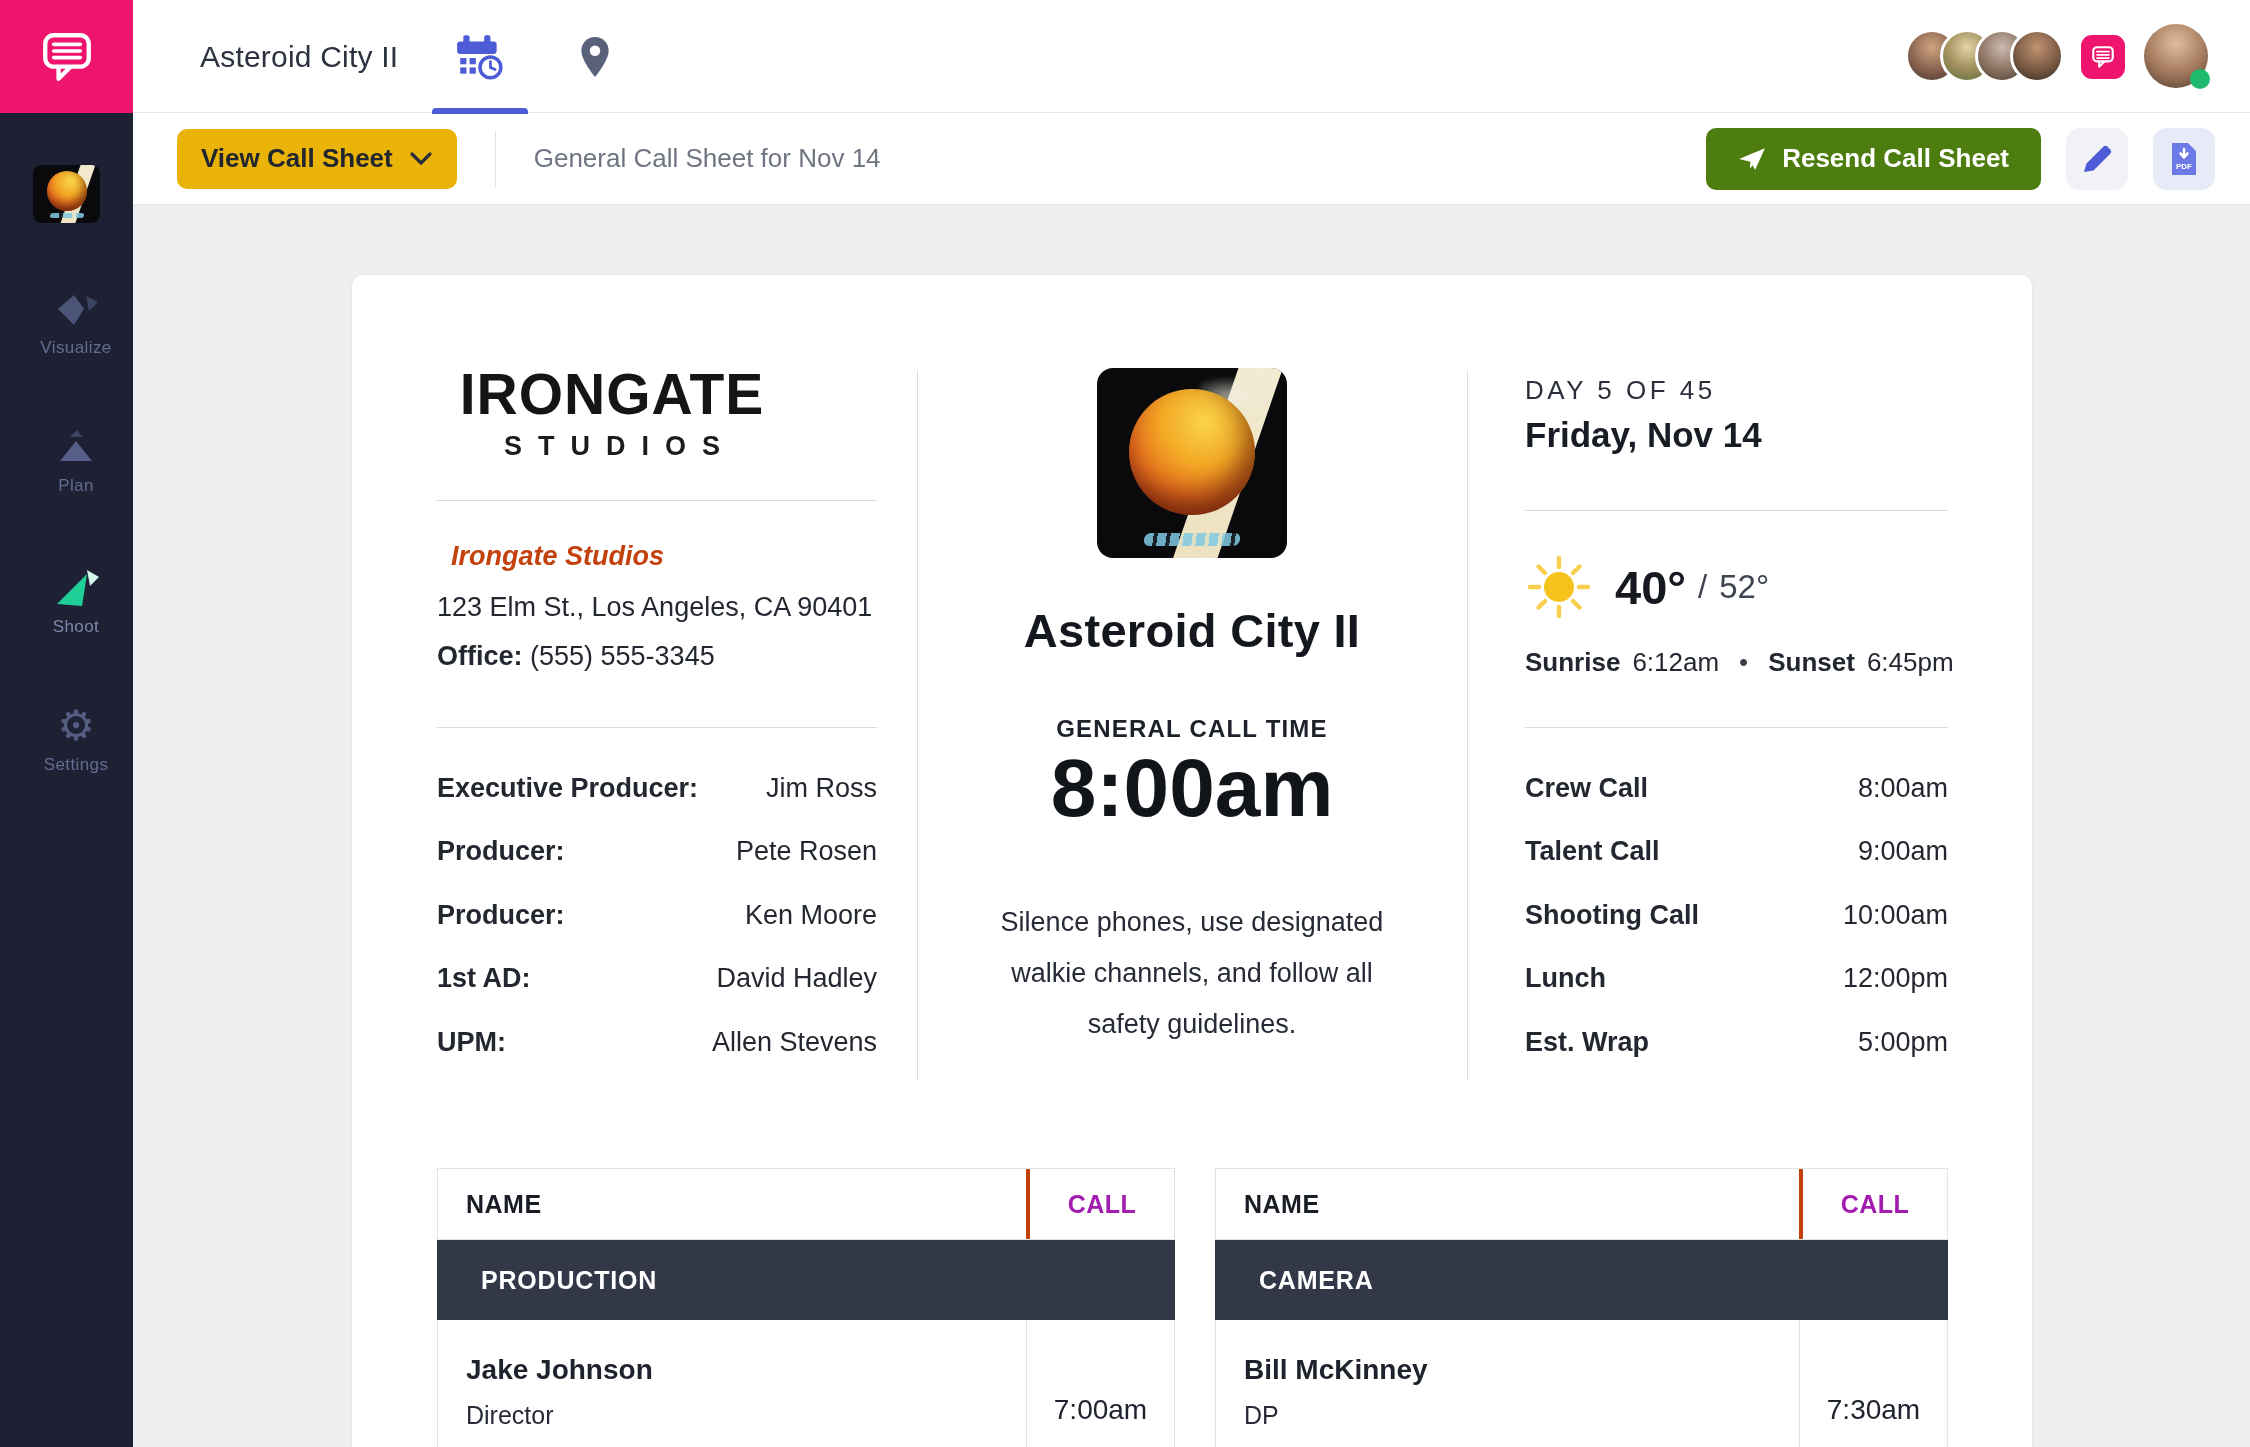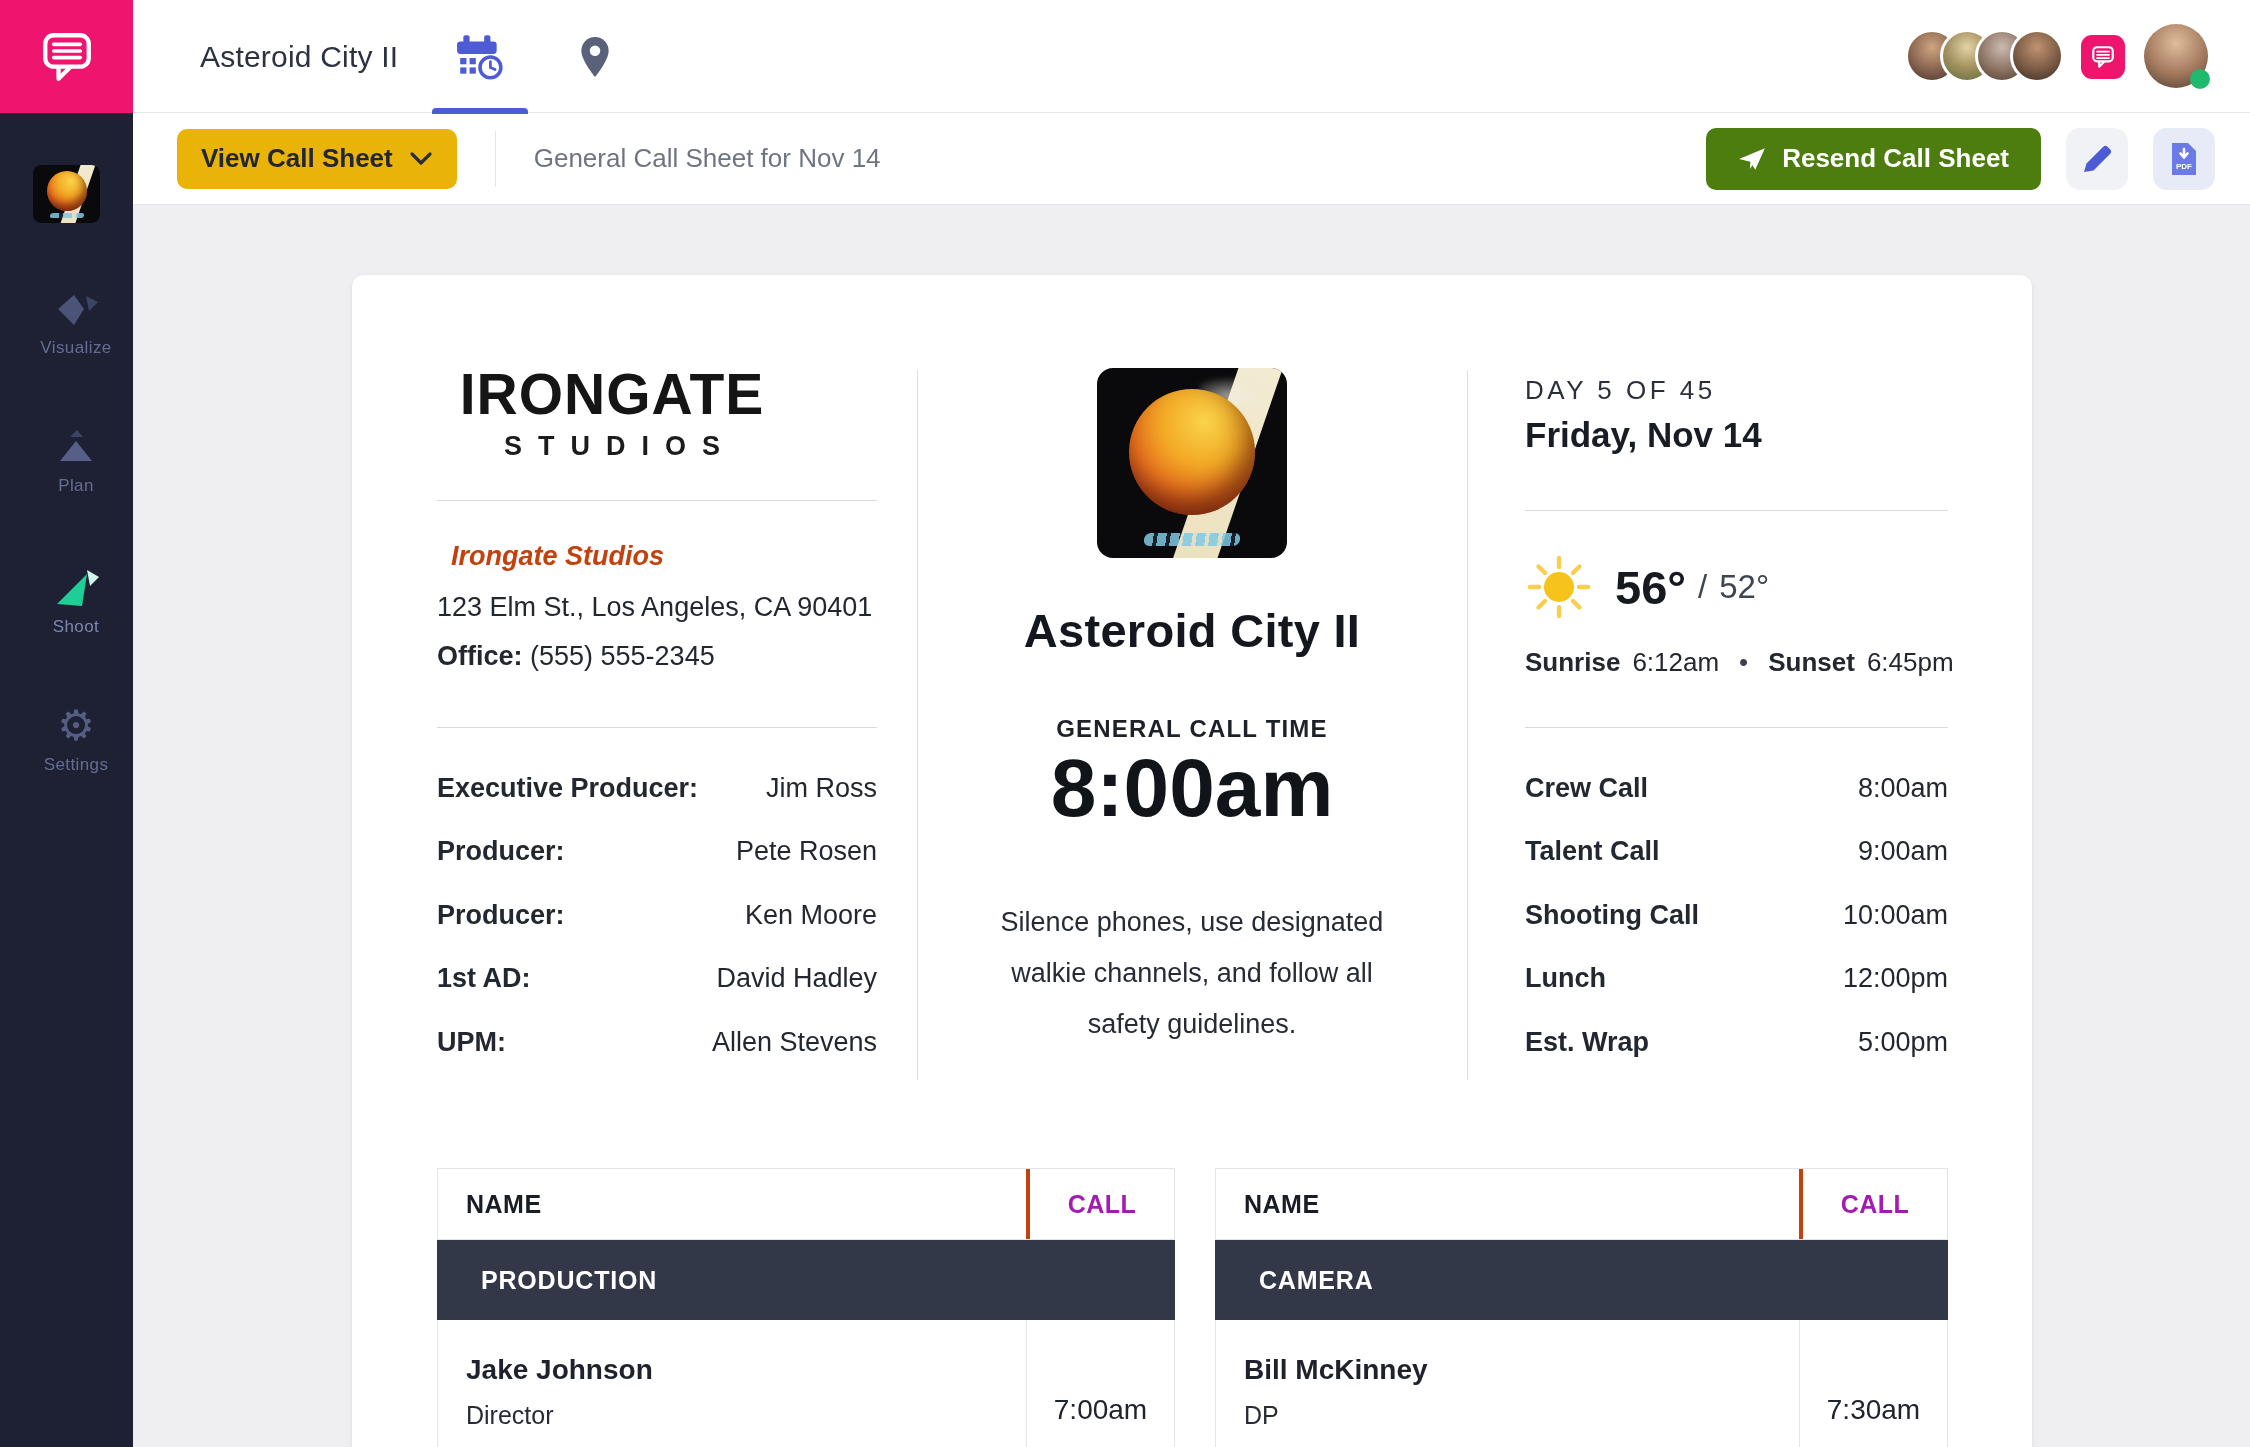--- a/index.html
+++ b/index.html
@@ -265,21 +265,21 @@
 
       <div class="vdiv vdiv1"></div>
       <div class="vdiv vdiv2"></div>
 
       <div class="col-left">
         <div class="studio-logo1">IRONGATE</div>
         <div class="studio-logo2">STUDIOS</div>
         <div class="hline hr-l1"></div>
         <div class="studio-name">Irongate Studios</div>
         <div class="studio-address">123 Elm St., Los Angeles, CA 90401</div>
-        <div class="studio-office"><b>Office:</b> <span>(555) 555-2345</span></div>
+        <div class="studio-office"><b>Office:</b> <span>(555) 555-3345</span></div>
         <div class="hline hr-l2"></div>
 
         <div class="kv-row kv-0">
           <span class="kv-label">Executive Producer:</span>
           <span class="kv-value">Jim Ross</span>
         </div>
         <div class="kv-row kv-1">
           <span class="kv-label">Producer:</span>
           <span class="kv-value">Pete Rosen</span>
         </div>
@@ -322,21 +322,21 @@
               <line x1="34" y1="54" x2="34" y2="63"></line>
               <line x1="5" y1="34" x2="14" y2="34"></line>
               <line x1="54" y1="34" x2="63" y2="34"></line>
               <line x1="13.5" y1="13.5" x2="20" y2="20"></line>
               <line x1="48" y1="48" x2="54.5" y2="54.5"></line>
               <line x1="13.5" y1="54.5" x2="20" y2="48"></line>
               <line x1="48" y1="20" x2="54.5" y2="13.5"></line>
             </g>
             <circle cx="34" cy="34" r="15" fill="#f6c21c"></circle>
           </svg>
-          <span class="temp-big">56°</span>
+          <span class="temp-big">40°</span>
           <span class="temp-small">/</span>
           <span class="temp-small">52°</span>
         </div>
 
         <div class="sunline">
           <b>Sunrise</b>
           <span>6:12am</span>
           <span class="sun-sep">•</span>
           <b>Sunset</b>
           <span>6:45pm</span>

